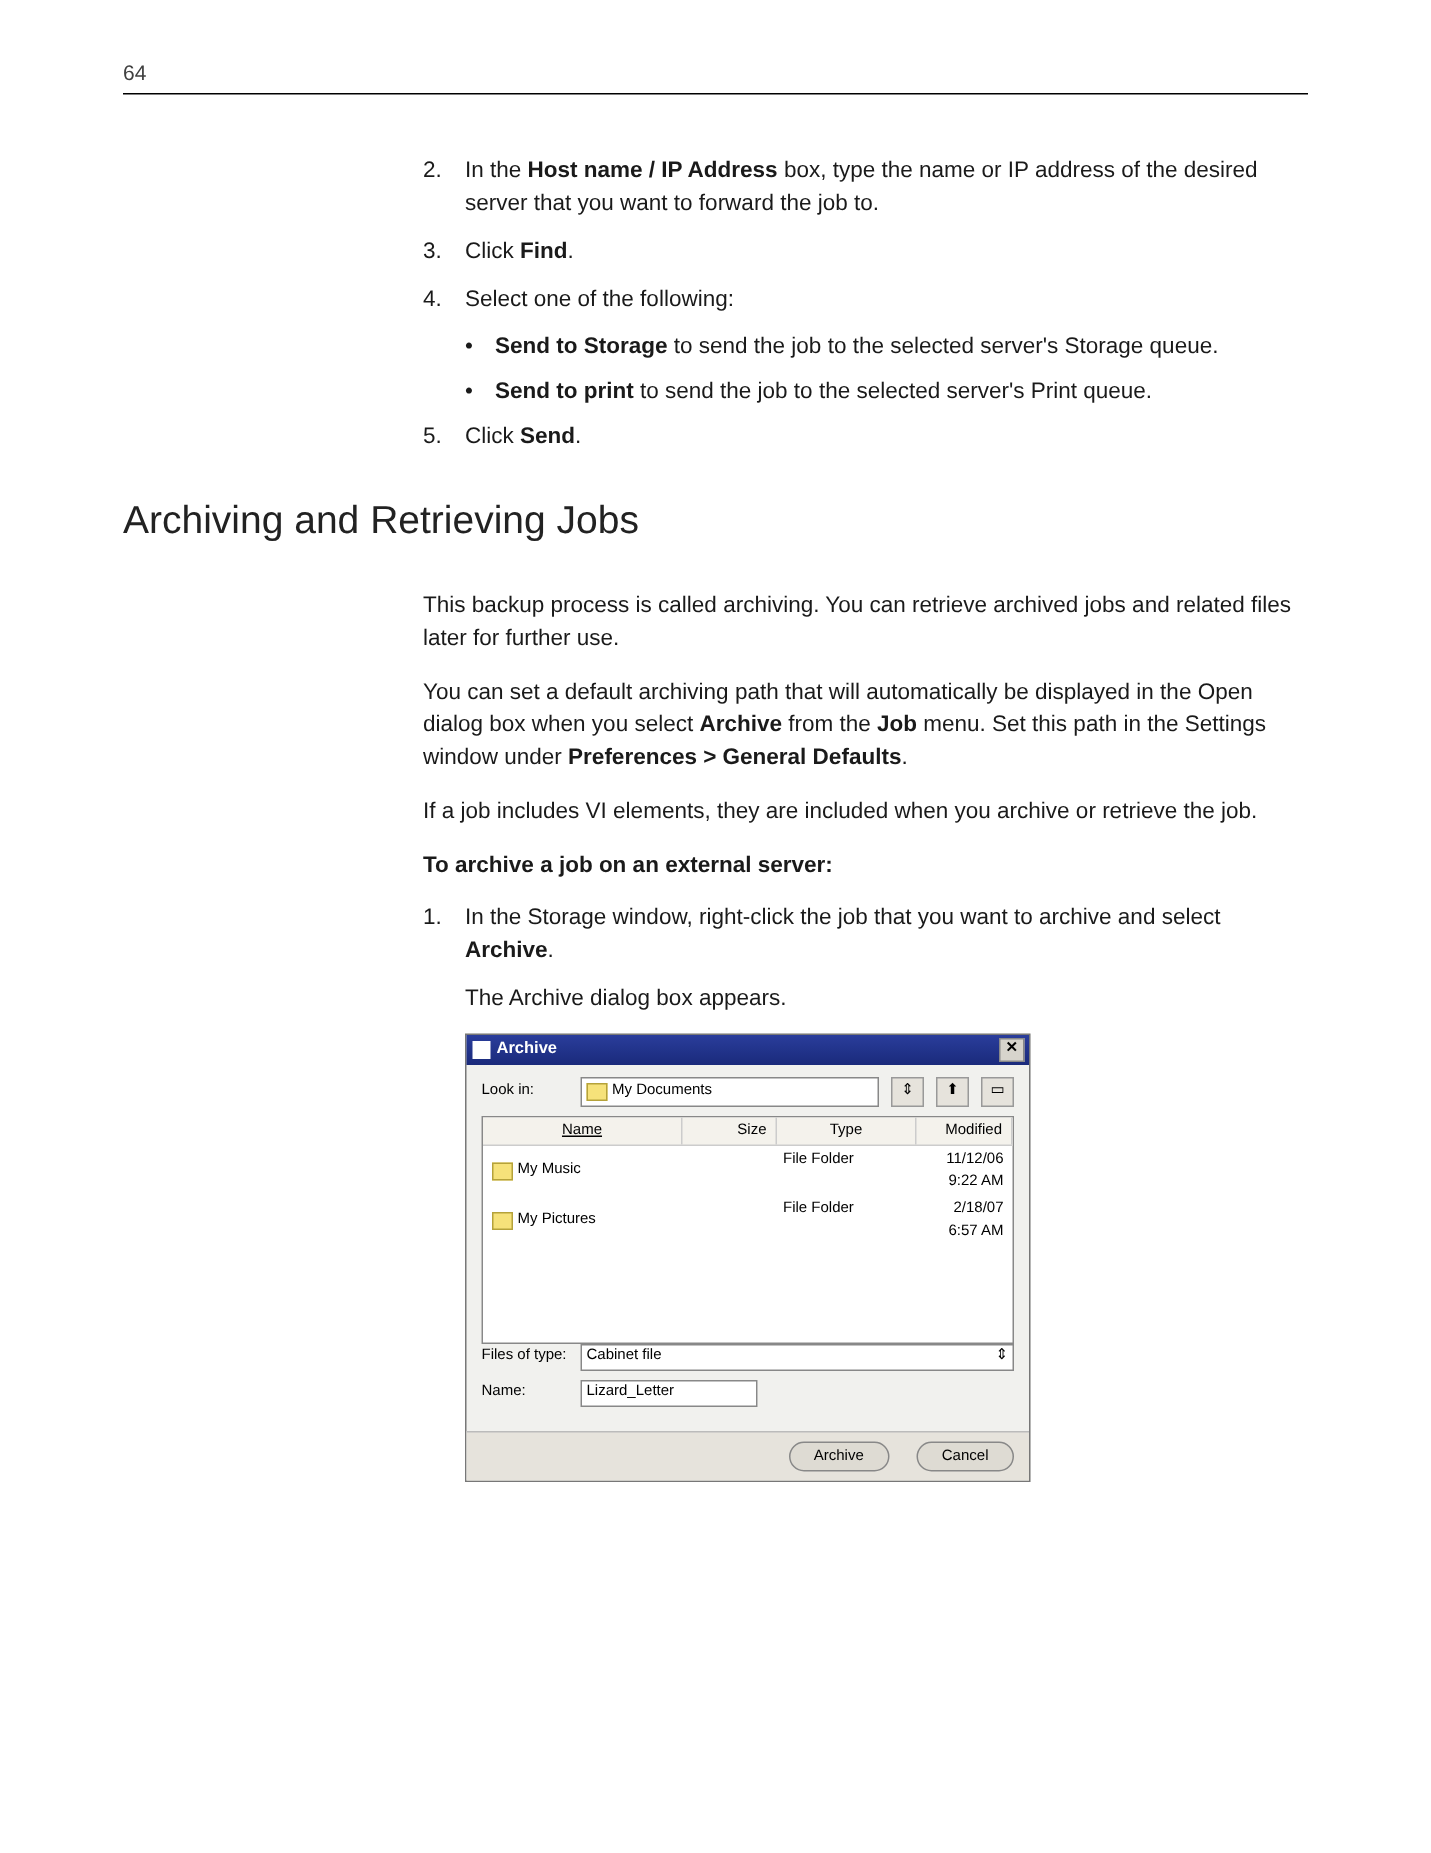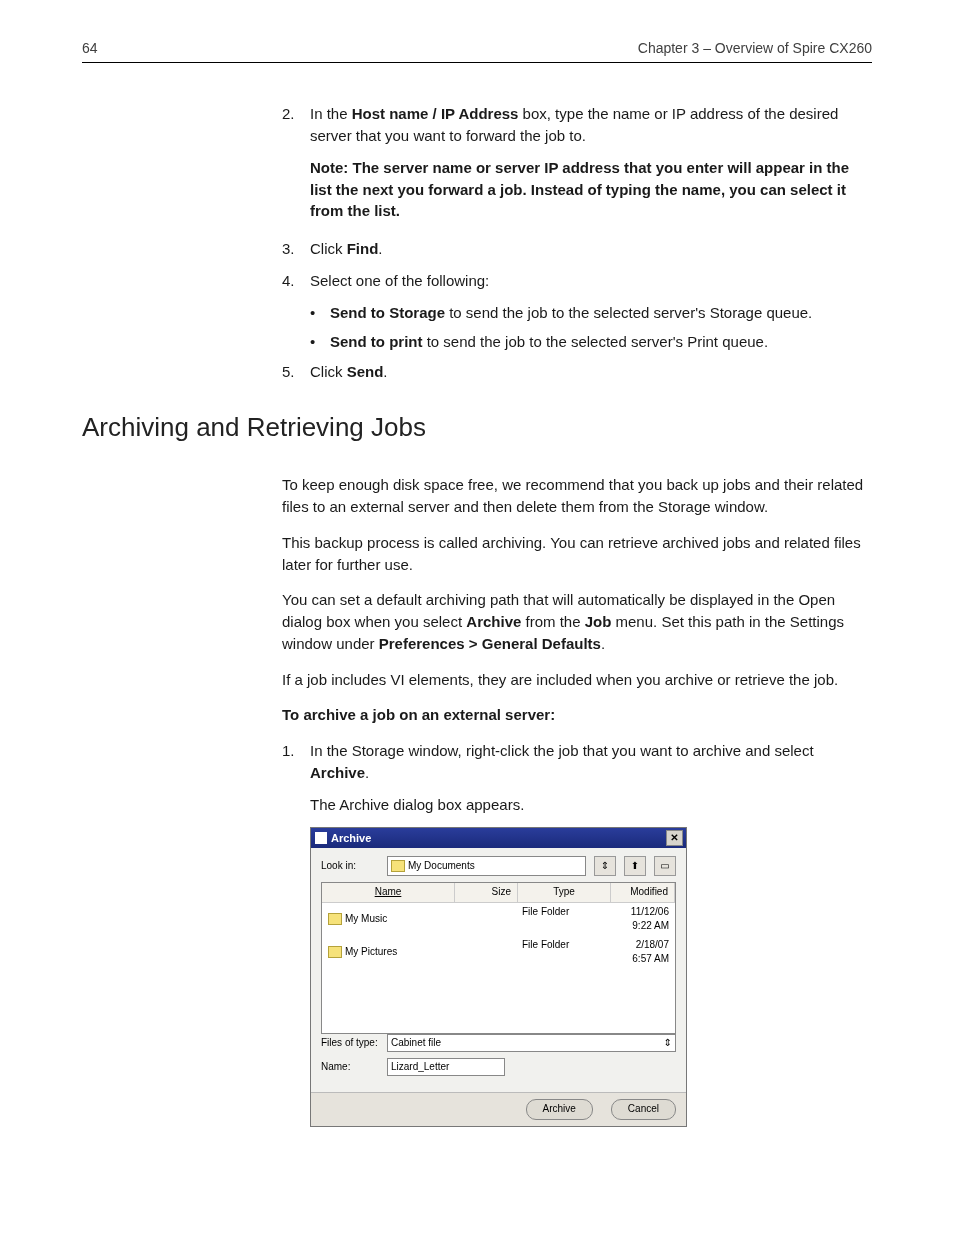--- a/index.html
+++ b/index.html
@@ -157,37 +157,33 @@
     padding:2px 16px; font-size:10px; cursor:pointer;
   }
 </style>
 </head>
 <body>
 
 <div class="page">
 
   <div class="runhead">
     <span>64</span>
-    <span>Chapter 3 – Overview of Spire CX260</span>
   </div>
 
   <div class="content-block">
 
     <ol class="numbered">
       <li>
         <span class="num">2.</span>
         <span class="body">
           <span>In the </span><strong>Host name / IP Address</strong><span> box, type the name or IP address of the desired server that you want to forward the job to.</span>
         </span>
       </li>
     </ol>
 
-    <div class="note">
-      <strong>Note:  </strong><strong>The server name or server IP address that you enter will appear in the list the next you forward a job. Instead of typing the name, you can select it from the list.</strong>
-    </div>
 
     <ol class="numbered">
       <li>
         <span class="num">3.</span>
         <span class="body">
           <span>Click </span><strong>Find</strong><span>.</span>
         </span>
       </li>
       <li>
         <span class="num">4.</span>
@@ -218,21 +214,20 @@
           <span>Click </span><strong>Send</strong><span>.</span>
         </span>
       </li>
     </ol>
 
   </div>
 
   <h2 class="section">Archiving and Retrieving Jobs</h2>
 
   <div class="content-block">
-    <p class="para">To keep enough disk space free, we recommend that you back up jobs and their related files to an external server and then delete them from the Storage window.</p>
     <p class="para">This backup process is called archiving. You can retrieve archived jobs and related files later for further use.</p>
     <p class="para">
       <span>You can set a default archiving path that will automatically be displayed in the Open dialog box when you select </span><strong>Archive</strong><span> from the </span><strong>Job</strong><span> menu. Set this path in the Settings window under </span><strong>Preferences &gt; General Defaults</strong><span>.</span>
     </p>
     <p class="para">If a job includes VI elements, they are included when you archive or retrieve the job.</p>
 
     <p class="para"><strong>To archive a job on an external server:</strong></p>
 
     <ol class="numbered">
       <li>

